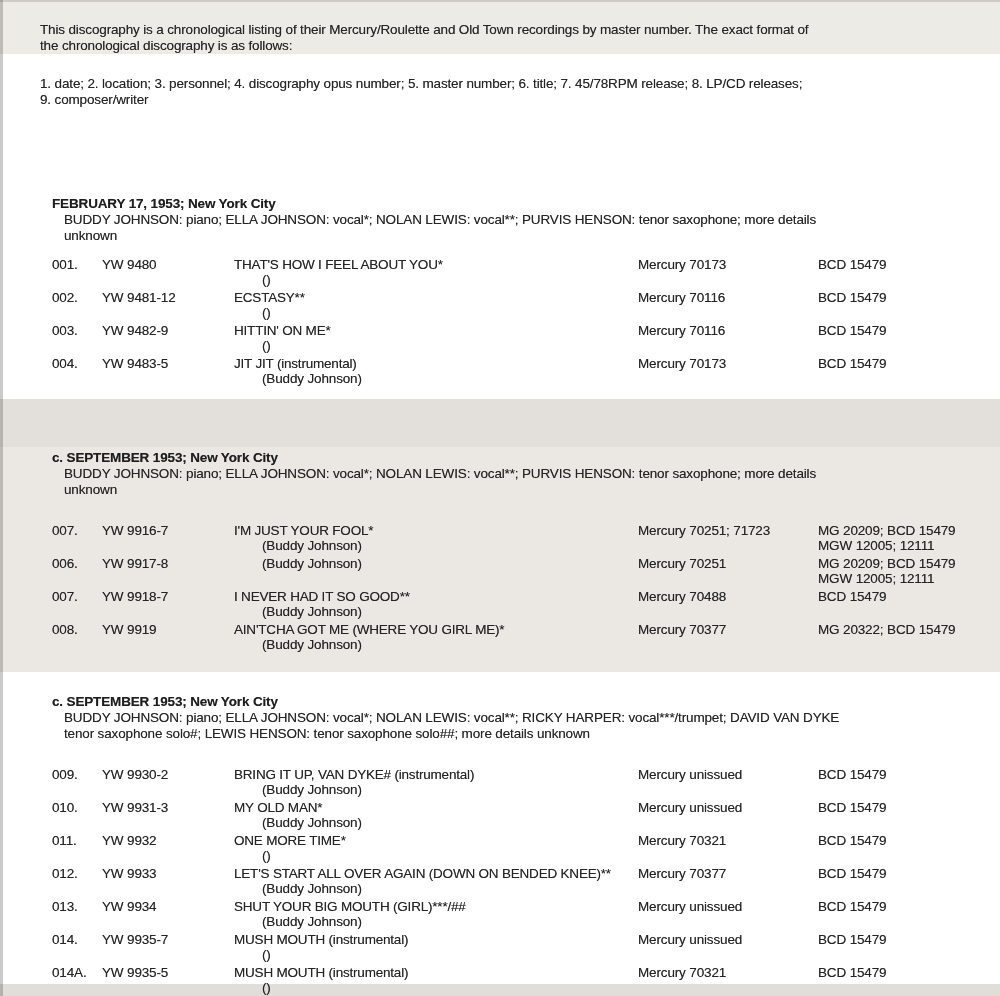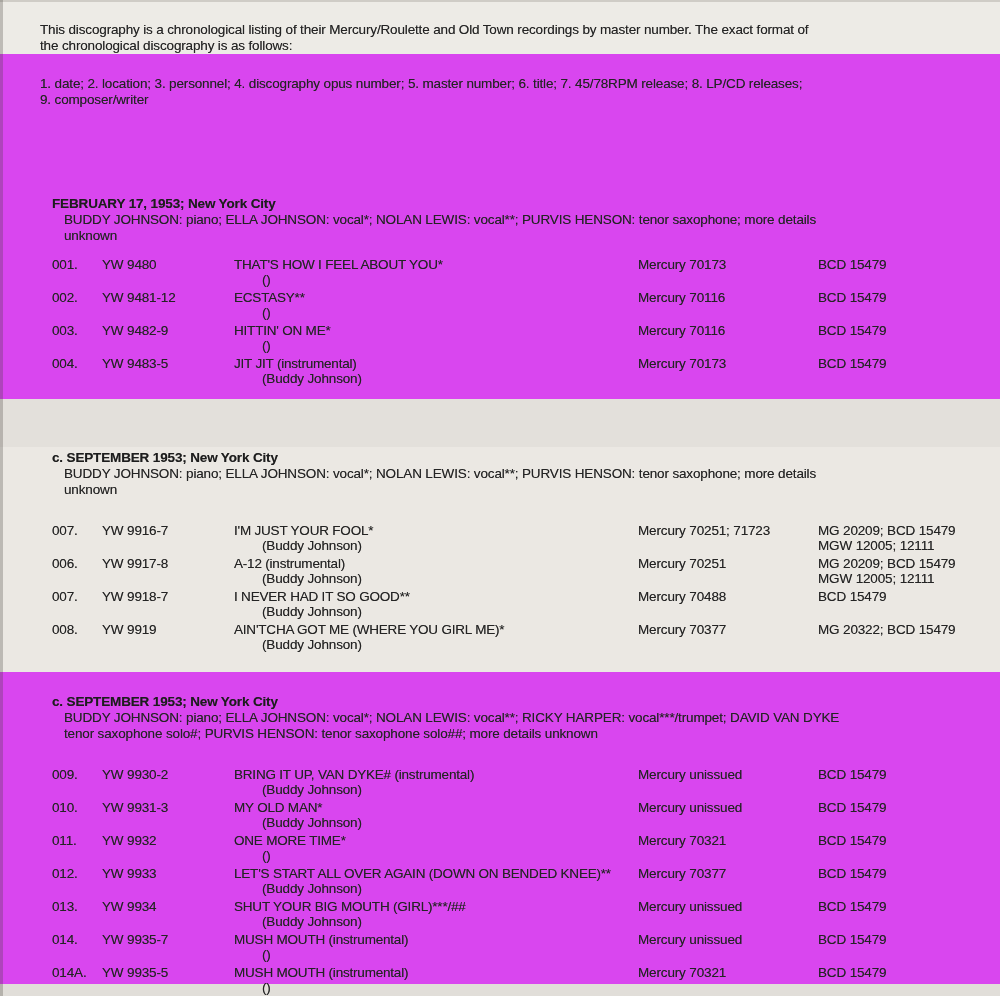--- a/index.html
+++ b/index.html
@@ -1,19 +1,19 @@
 <!DOCTYPE html>
 <html><head>
 <meta charset="utf-8">
 <style>
   html,body{margin:0;padding:0;background:#cfccc7;}
   .page{
     position:relative;
     width:1000px;height:996px;
-    background:#d946ef;
+    background:#ffffff;
     font-family:"Liberation Sans","DejaVu Sans",sans-serif;
     color:#242424;
     overflow:hidden;
     text-shadow:0 0 .6px rgba(40,40,40,.55);
   }
   .band{position:absolute;left:0;width:100%;pointer-events:none;}
   .band-top{top:0;height:54px;background:#edebe6;}
   .band-mid-dark{top:399px;height:48px;background:#e3e0db;}
   .band-mid-light{top:447px;height:225px;background:#ebe8e3;}
   .band-bottom{top:984px;height:12px;background:#e1ded9;}
@@ -150,21 +150,20 @@
         <div class="c lp">
           <div>MG 20209; BCD 15479</div>
           <div>MGW 12005; 12111</div>
         </div>
       </div>
 
       <div class="track">
         <div class="c opus">006.</div>
         <div class="c master">YW 9917-8</div>
         <div class="c titleblock">
-          <div class="t-title">A-12 (instrumental)</div>
           <div class="t-credit">(Buddy Johnson)</div>
         </div>
         <div class="c rel">Mercury 70251</div>
         <div class="c lp">
           <div>MG 20209; BCD 15479</div>
           <div>MGW 12005; 12111</div>
         </div>
       </div>
 
       <div class="track">
@@ -195,21 +194,21 @@
         </div>
       </div>
 
     </div>
   </div>
 
   <div class="session s3">
     <div class="heading">c. SEPTEMBER 1953; New York City</div>
     <div class="personnel">
       <div class="personnel-line">BUDDY JOHNSON: piano; ELLA JOHNSON: vocal*; NOLAN LEWIS: vocal**; RICKY HARPER: vocal***/trumpet; DAVID VAN DYKE</div>
-      <div class="personnel-line">tenor saxophone solo#; PURVIS HENSON: tenor saxophone solo##; more details unknown</div>
+      <div class="personnel-line">tenor saxophone solo#; LEWIS HENSON: tenor saxophone solo##; more details unknown</div>
     </div>
     <div class="tracks">
 
       <div class="track">
         <div class="c opus">009.</div>
         <div class="c master">YW 9930-2</div>
         <div class="c titleblock">
           <div class="t-title">BRING IT UP, VAN DYKE# (instrumental)</div>
           <div class="t-credit">(Buddy Johnson)</div>
         </div>

